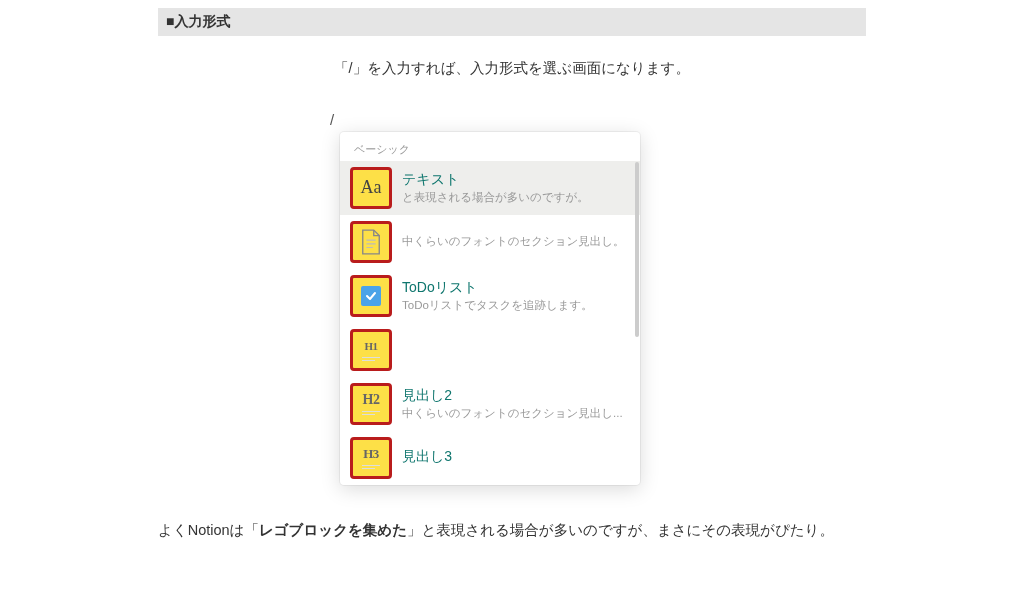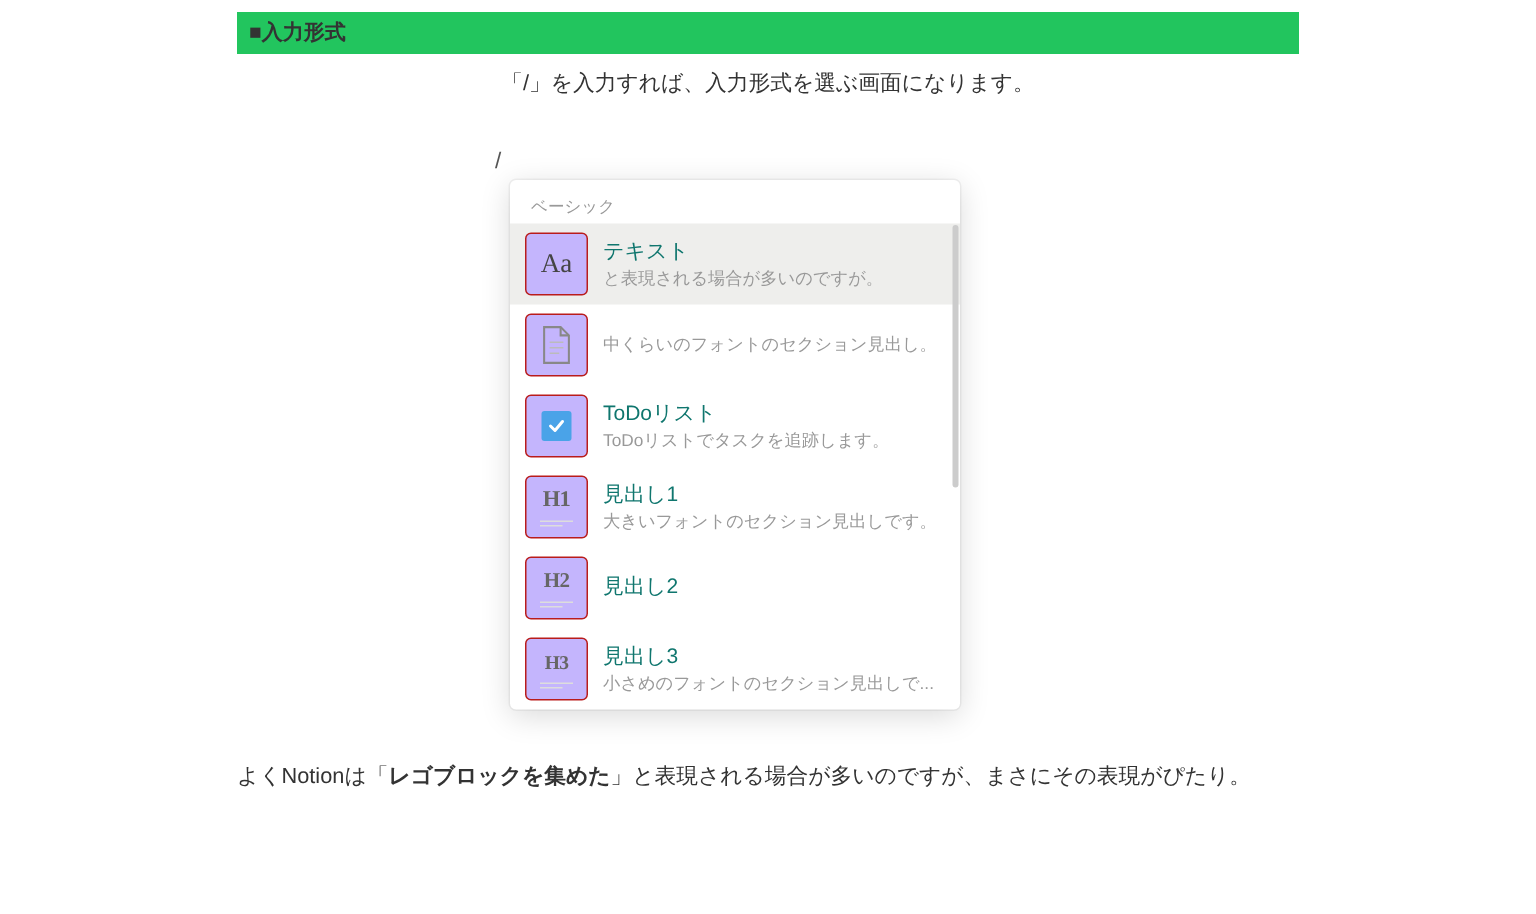--- a/index.html
+++ b/index.html
@@ -5,23 +5,23 @@
     * { margin: 0; padding: 0; box-sizing: border-box; }
     body {
       font-family: -apple-system, BlinkMacSystemFont, "Segoe UI", "Hiragino Sans", "Hiragino Kaku Gothic ProN", Meiryo, sans-serif;
       background: #fff;
       width: 1024px;
       height: 609px;
       position: relative;
       color: #333;
     }
     .section-header {
-      background: #22c55e;
+      background: #e5e5e5;
       padding: 5px 8px;
-      margin: 8px 158px 8px 158px;
+      margin: 8px 158px 20px 158px;
       font-weight: bold;
       font-size: 14px;
     }
     .description {
       margin: 0 158px 30px 158px;
       font-size: 14.5px;
       line-height: 1.7;
       text-align: center;
     }
     .slash-indicator {
@@ -49,33 +49,33 @@
       padding: 6px 10px;
       cursor: pointer;
     }
     .menu-item.selected {
       background: #eeeeec;
     }
     .menu-item:last-child { border-bottom: none; }
     .icon-box {
       width: 42px;
       height: 42px;
-      border: 1px solid #b91c1c;
+      border: 3px solid #b91c1c;
       border-radius: 4px;
-      background: #c4b5fd;
+      background: #fde047;
       display: flex;
       align-items: center;
       justify-content: center;
       margin-right: 10px;
       flex-shrink: 0;
       font-family: Georgia, "Times New Roman", serif;
       color: #555;
     }
     .icon-text-aa { font-size: 18px; color: #444; }
-    .icon-h { font-size: 15px; font-weight: 600; color: #666; letter-spacing: -0.5px; }
+    .icon-h { font-size: 11px; font-weight: 600; color: #666; letter-spacing: -0.5px; }
     .icon-lines {
       position: absolute;
       bottom: 7px;
       left: 9px;
       right: 9px;
       display: flex;
       flex-direction: column;
       gap: 2px;
     }
     .icon-line {
@@ -181,50 +181,46 @@
     </div>
 
     <div class="menu-item">
       <div class="icon-box icon-wrap">
         <span class="icon-h" style="margin-top:-8px">H1</span>
         <div class="icon-lines">
             <div class="icon-line"></div>
             <div class="icon-line" style="width:70%"></div>
           </div>
       </div>
-      <div class="menu-text">
-        <div class="menu-title">見出し1</div>
-        <div class="menu-desc">大きいフォントのセクション見出しです。</div>
-      </div>
     </div>
 
     <div class="menu-item">
       <div class="icon-box icon-wrap">
         <span class="icon-h" style="margin-top:-8px; font-size:14px">H2</span>
         <div class="icon-lines">
             <div class="icon-line"></div>
             <div class="icon-line" style="width:70%"></div>
           </div>
       </div>
       <div class="menu-text">
         <div class="menu-title">見出し2</div>
+        <div class="menu-desc">中くらいのフォントのセクション見出し...</div>
       </div>
     </div>
 
     <div class="menu-item">
       <div class="icon-box icon-wrap">
         <span class="icon-h" style="margin-top:-8px; font-size:13px">H3</span>
         <div class="icon-lines">
             <div class="icon-line"></div>
             <div class="icon-line" style="width:70%"></div>
           </div>
       </div>
       <div class="menu-text">
         <div class="menu-title">見出し3</div>
-        <div class="menu-desc">小さめのフォントのセクション見出しで...</div>
       </div>
     </div>
 
     <div class="scroll-track">
       <div class="scroll-thumb"></div>
     </div>
   </div>
 </div>
 
 <p class="footer-text">

